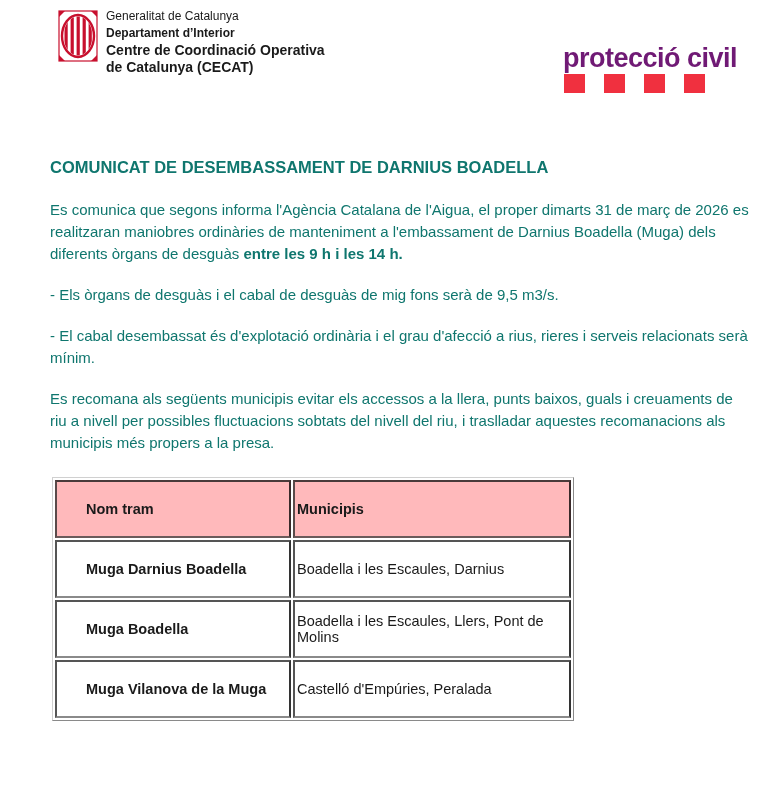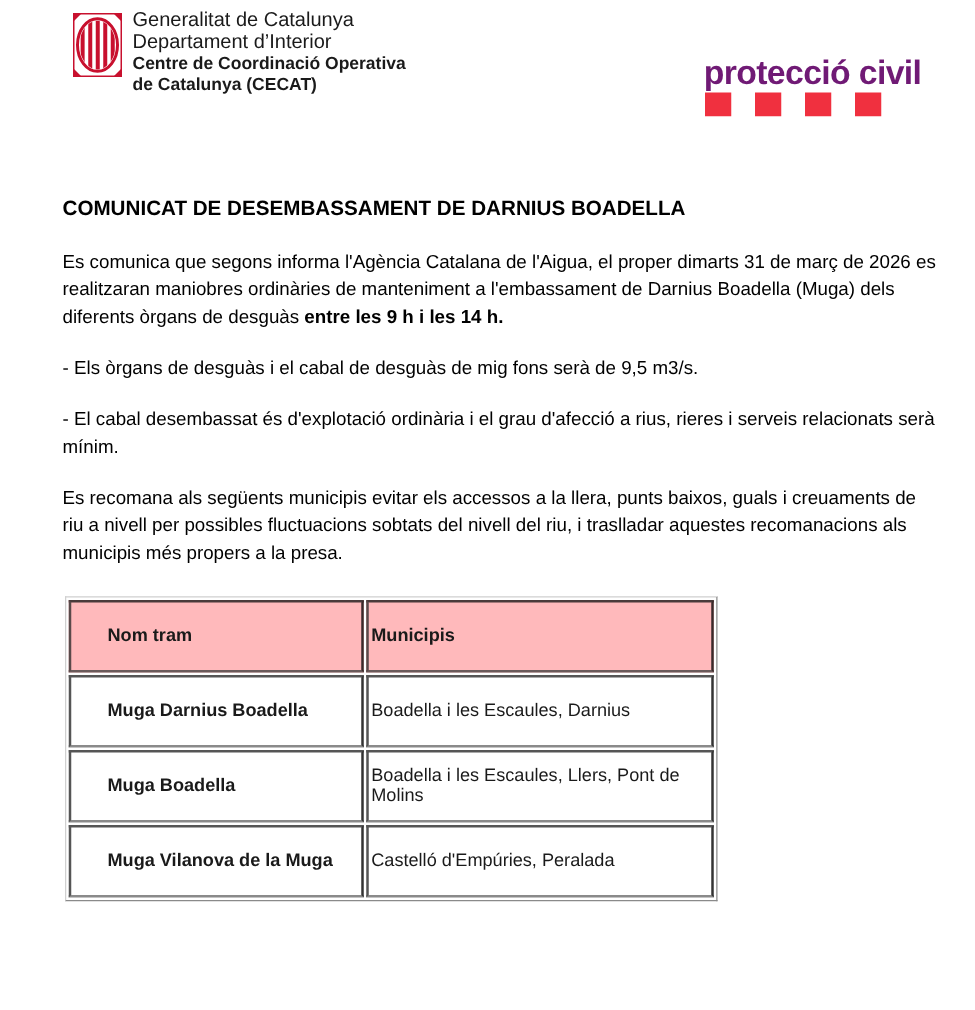--- a/index.html
+++ b/index.html
@@ -32,22 +32,22 @@
       width: 40px;
       height: 52px;
       margin-right: 8px;
       margin-top: 2px;
     }
     .gencat-text {
       line-height: 17px;
       font-size: 14.5px;
       color: #1a1a1a;
     }
-    .gencat-text .l1 { font-weight: normal; font-size: 16px; }
-    .gencat-text .l2, .gencat-text .l3 { font-weight: normal; font-size: 16px; }
+    .gencat-text .l1 { font-weight: normal; font-size: 12px; }
+    .gencat-text .l2, .gencat-text .l3 { font-weight: bold; font-size: 12px; }
     .gencat-text .l4, .gencat-text .l5 { font-weight: bold; font-size: 14px; }
     .pc-logo {
       position: absolute;
       left: 563px;
       top: 44px;
     }
     .pc-word {
       font-weight: bold;
       font-size: 27px;
       letter-spacing: -0.5px;
@@ -65,21 +65,21 @@
       height: 19px;
       background: #f0303f;
     }
     .content {
       position: absolute;
       left: 50px;
       top: 156px;
       width: 700px;
       font-size: 15px;
       line-height: 22px;
-      color: #000000;
+      color: #0f766e;
     }
     .title {
       font-weight: bold;
       font-size: 16.5px;
       margin: 0 0 21px 0;
       line-height: 22px;
     }
     .para {
       margin: 8px 0 19px 0;
     }

